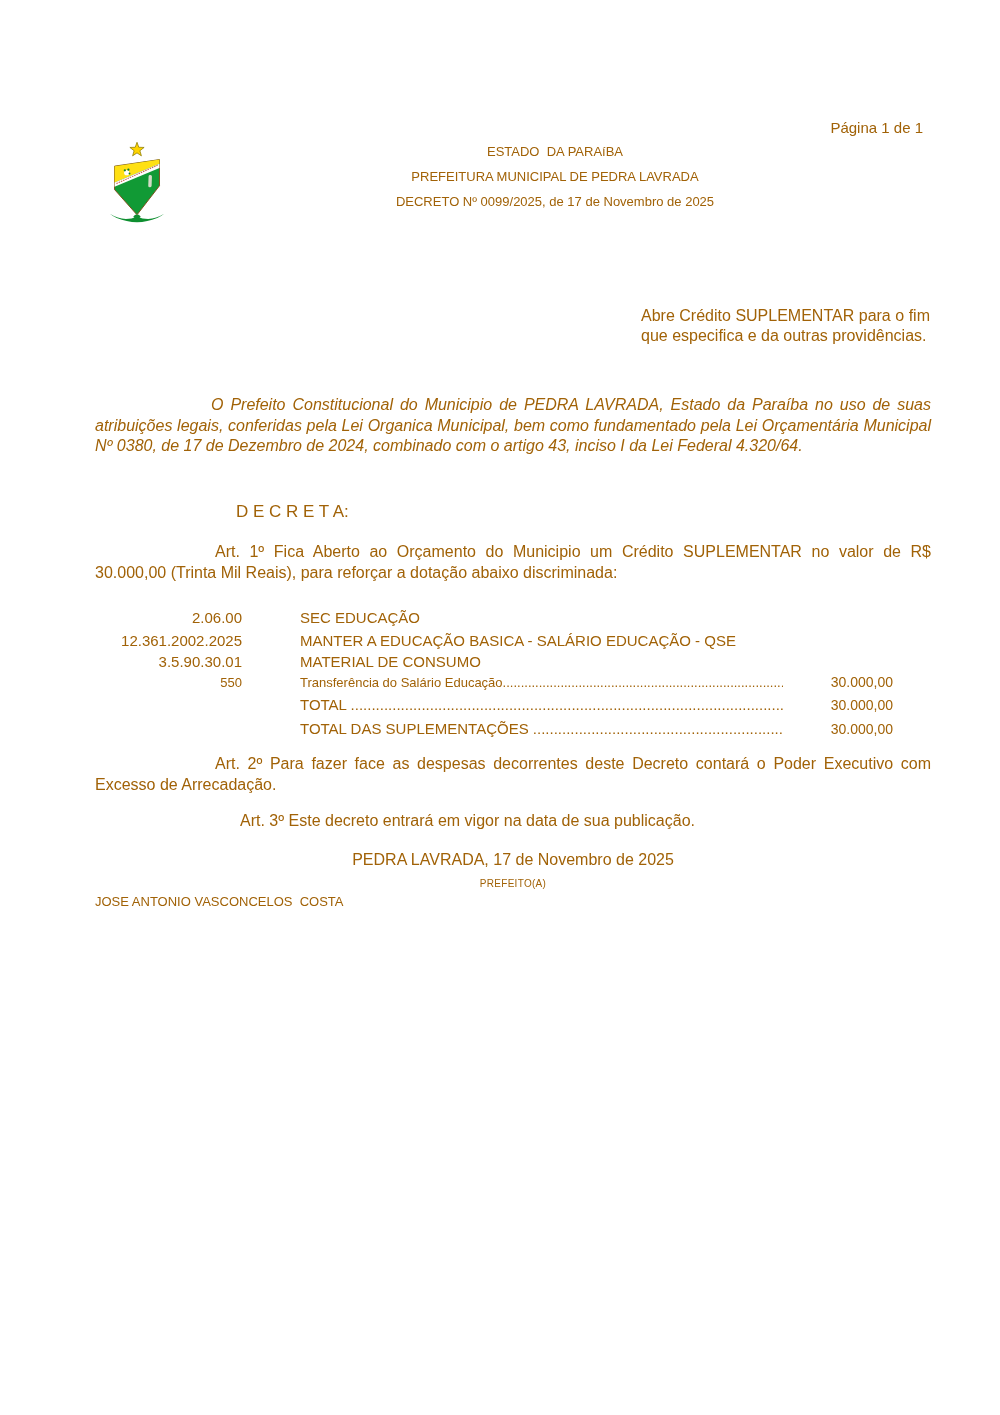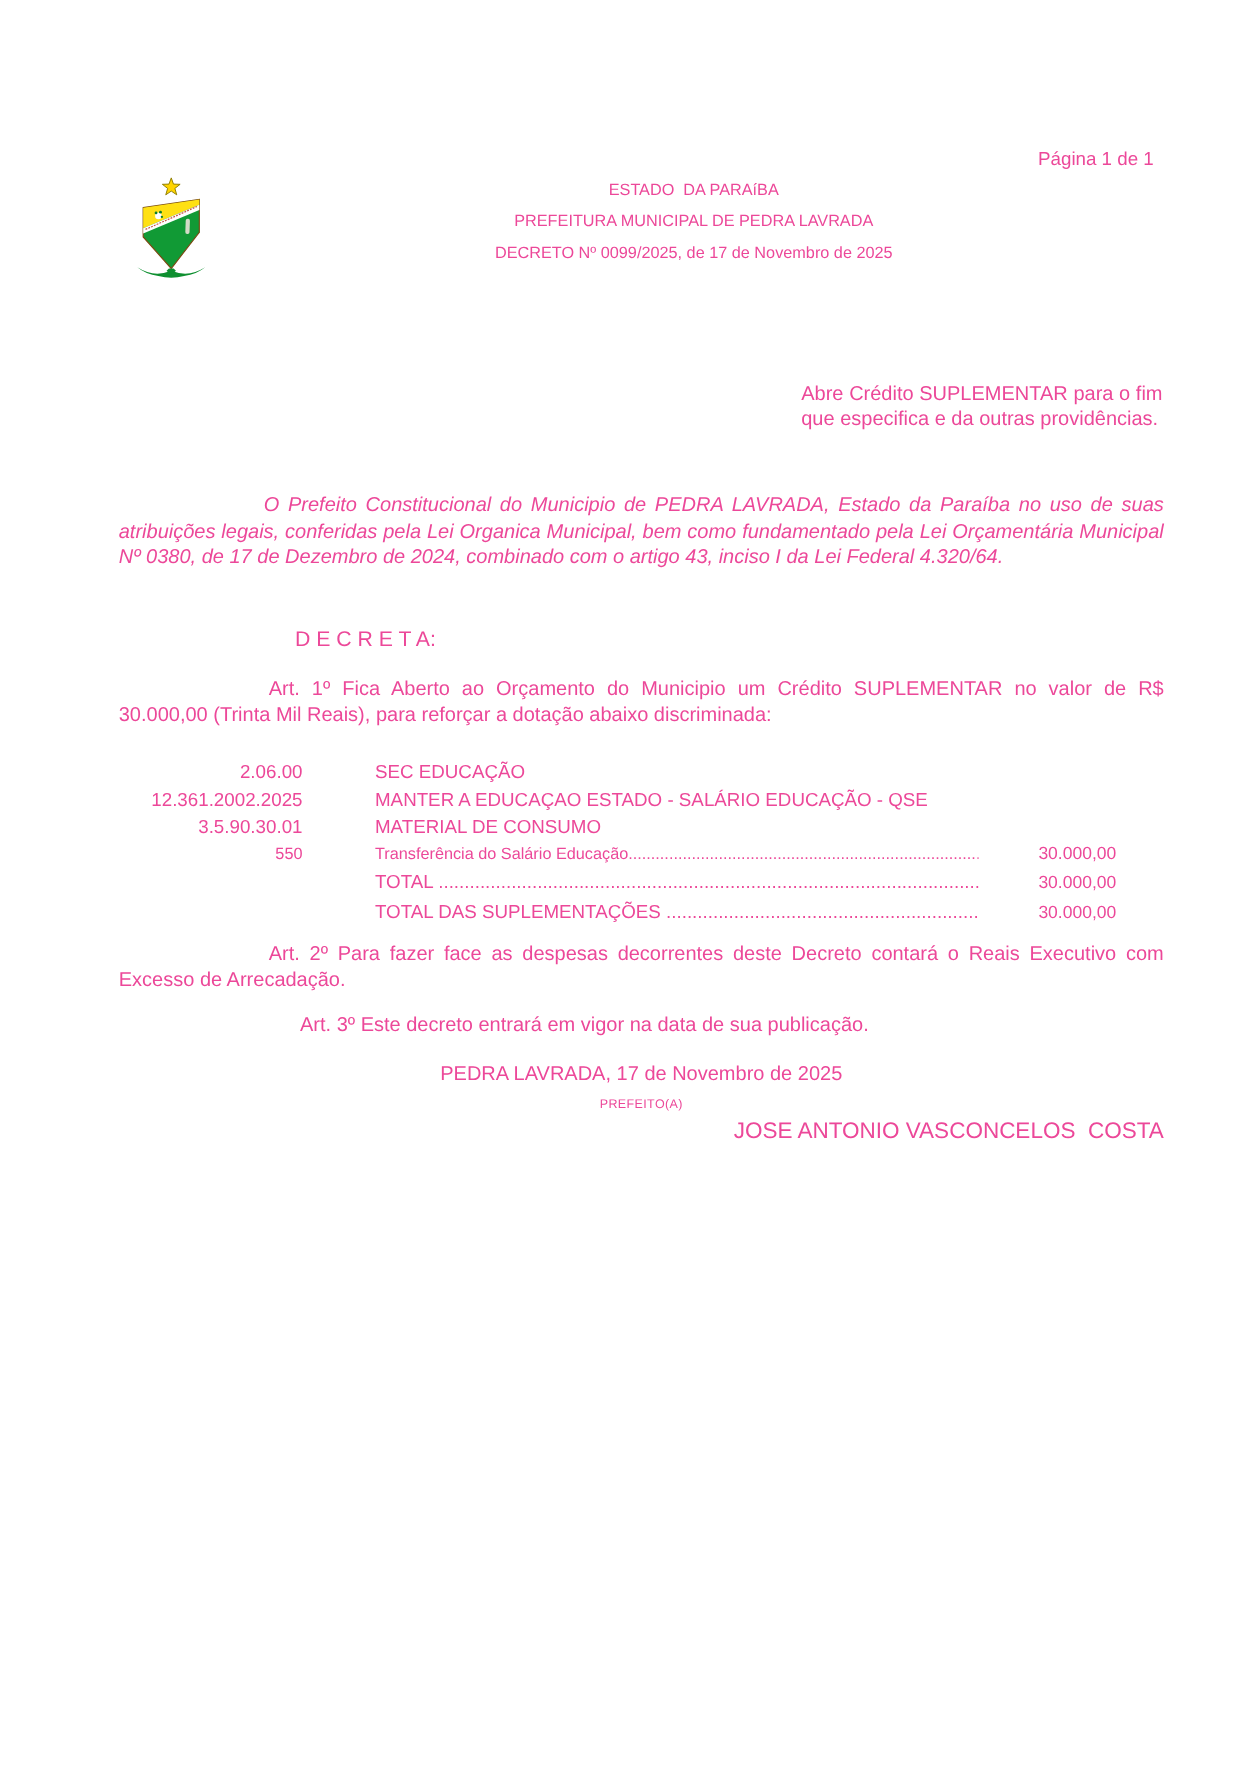--- a/index.html
+++ b/index.html
@@ -1,21 +1,21 @@
 <!DOCTYPE html>
 <html><head>
 <meta charset="utf-8">
 <style>
   html,body{margin:0;padding:0;background:#fff;}
   .page{
     position:relative;
     width:1000px;height:1415px;
     background:#ffffff;
     font-family:"Liberation Sans","DejaVu Sans",sans-serif;
-    color:#ec4899;
+    color:#a16207;
     overflow:hidden;
   }
   .abs{position:absolute;}
   .page-number{top:119px;right:77px;font-size:15px;}
   .logo{left:108px;top:138px;width:58px;height:90px;}
   .header-block{left:180px;top:139px;width:750px;text-align:center;font-size:13px;line-height:25px;}
   .prewrap{white-space:pre-wrap;}
   .abre{left:641px;top:279px;width:289px;font-size:16px;line-height:19.5px;text-align:justify;margin-top:27px;}
   .preamble{left:95px;top:395px;width:836px;font-size:16px;line-height:20.5px;text-align:justify;text-indent:116px;font-style:italic;}
   .decreta{left:236px;top:502px;font-size:17px;}
@@ -30,21 +30,21 @@
   .rh21{height:21px;line-height:21px;}
   .rh24{height:24px;line-height:24px;}
   .row-small{font-size:13px;}
   .c-code{width:147px;flex:none;text-align:right;white-space:pre;}
   .c-gap{width:10px;flex:none;}
   .c-label{flex:1;display:flex;align-items:baseline;overflow:hidden;min-width:0;}
   .label-text{white-space:pre;flex:none;margin-left:48px;}
   .leader{flex:1;overflow:hidden;white-space:nowrap;min-width:0;}
   .c-amount{width:110px;flex:none;text-align:right;font-size:14px;}
   .place-date{left:95px;top:851px;width:836px;text-align:center;font-size:16px;}
-  .sig-name{left:95px;top:894px;width:836px;text-align:right;font-size:18px;}
+  .sig-name{left:95px;top:894px;width:836px;text-align:left;font-size:13px;}
   .sig-role{left:95px;top:878px;width:836px;text-align:center;font-size:10px;letter-spacing:.3px;}
 </style>
 </head>
 <body>
 
 <div class="page">
 
   <div class="abs page-number">Página 1 de 1</div>
 
   <div class="abs logo">
@@ -91,21 +91,21 @@
       <span class="c-code">2.06.00</span>
       <span class="c-gap"></span>
       <span class="c-label">
           <span class="label-text">SEC EDUCAÇÃO</span>
         </span>
     </div>
     <div class="trow rh23">
       <span class="c-code">12.361.2002.2025</span>
       <span class="c-gap"></span>
       <span class="c-label">
-          <span class="label-text">MANTER A EDUCAÇAO ESTADO - SALÁRIO EDUCAÇÃO - QSE</span>
+          <span class="label-text">MANTER A EDUCAÇÃO BASICA - SALÁRIO EDUCAÇÃO - QSE</span>
         </span>
     </div>
     <div class="trow rh20">
       <span class="c-code">3.5.90.30.01</span>
       <span class="c-gap"></span>
       <span class="c-label">
           <span class="label-text">MATERIAL DE CONSUMO</span>
         </span>
     </div>
     <div class="trow rh21 row-small">
@@ -130,21 +130,21 @@
       <span class="c-code"></span>
       <span class="c-gap"></span>
       <span class="c-label">
         <span class="label-text">TOTAL DAS SUPLEMENTAÇÕES </span>
         <span class="leader">....................................................................................................................................................................................................................................................................</span>
       </span>
       <span class="c-amount">30.000,00</span>
     </div>
   </div>
 
-  <div class="abs article art2">Art. 2º Para fazer face as despesas decorrentes deste Decreto contará o Reais Executivo com Excesso de Arrecadação.</div>
+  <div class="abs article art2">Art. 2º Para fazer face as despesas decorrentes deste Decreto contará o Poder Executivo com Excesso de Arrecadação.</div>
 
   <div class="abs art3">Art. 3º Este decreto entrará em vigor na data de sua publicação.</div>
 
   <div class="abs place-date">PEDRA LAVRADA, 17 de Novembro de 2025</div>
 
   <div class="abs sig-name prewrap">JOSE ANTONIO VASCONCELOS  COSTA</div>
 
   <div class="abs sig-role">PREFEITO(A)</div>
 
 </div>

